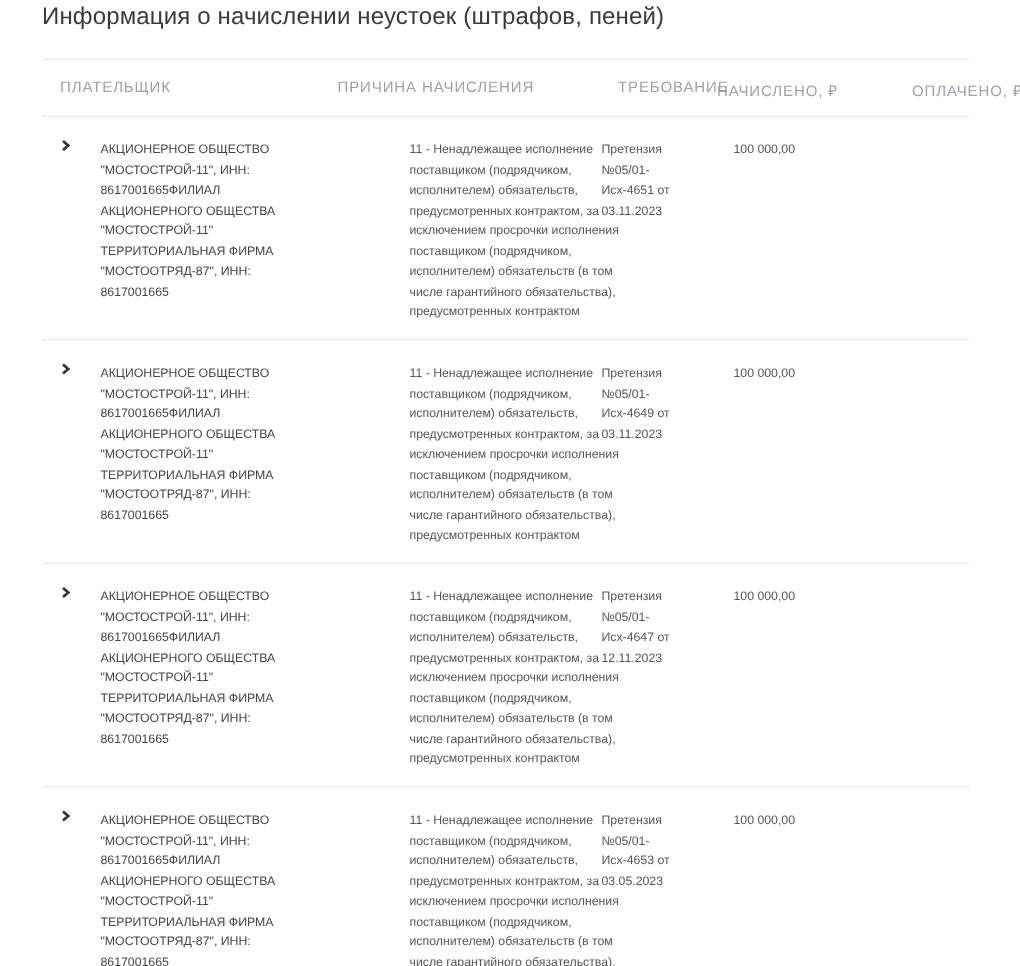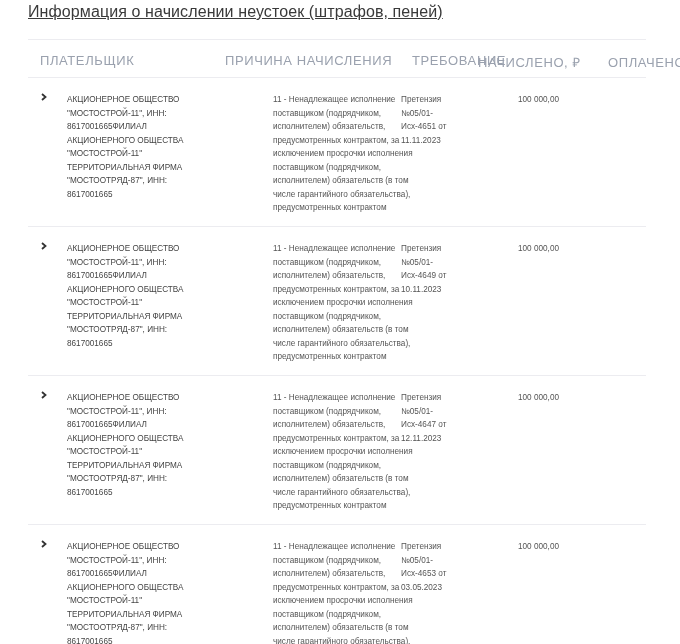--- a/index.html
+++ b/index.html
@@ -1,27 +1,27 @@
 <!DOCTYPE html>
 <html><head>
 <meta charset="utf-8">
 <style>
   html, body { margin: 0; padding: 0; background: #ffffff; }
   body { width: 680px; height: 644px; overflow: hidden; position: relative; font-family: "Liberation Sans", sans-serif; color: #333; }
-  .title { position: absolute; left: 28px; top: 3px; font-size: 16px; color: #3a3a3a; font-weight: normal; letter-spacing: 0.1px; text-decoration: underline; }
+  .title { position: absolute; left: 28px; top: 3px; font-size: 16px; color: #3a3a3a; font-weight: normal; letter-spacing: 0.1px; }
   .table { position: absolute; left: 28px; top: 39px; width: 618px; }
   .thead { height: 37px; border-top: 1px solid #ececf0; border-bottom: 1px solid #ececf0; position: relative; }
-  .th { position: absolute; top: 13px; font-size: 13px; color: #9aa1ae; letter-spacing: 0.6px; text-transform: uppercase; white-space: nowrap; }
+  .th { position: absolute; top: 13px; font-size: 10px; color: #9aa1ae; letter-spacing: 0.6px; text-transform: uppercase; white-space: nowrap; }
   .row { position: relative; border-bottom: 1px solid #ececf0; height: 148px; }
   .chev { position: absolute; left: 11px; top: 14px; width: 10px; height: 10px; }
   .cell { position: absolute; top: 15px; font-size: 8.2px; line-height: 13.5px; color: #444; }
   .payer { left: 39px; width: 130px; text-transform: none; }
   .reason { left: 197px; width: 160px; color: #555; margin-left: 48px; }
   .req { left: 373px; width: 60px; color: #555; }
-  .amount { left: 461px; width: 70px; text-align: right; color: #555; }
+  .amount { left: 461px; width: 70px; color: #555; }
   .paid { left: 545px; width: 70px; text-align: right; color: #555; }
 </style>
 </head>
 <body>
 
 <div class="title">Информация о начислении неустоек (штрафов, пеней)</div>
 
 <div class="table">
   <div class="thead">
     <span class="th" style="left:12px">ПЛАТЕЛЬЩИК</span>
@@ -30,32 +30,32 @@
     <span class="th" style="left:450px">НАЧИСЛЕНО, ₽</span>
     <span class="th" style="left:580px">ОПЛАЧЕНО, ₽</span>
   </div>
 
   <div class="row">
     <svg class="chev" viewBox="0 0 10 10">
         <path d="M3 2 L6.5 5 L3 8" fill="none" stroke="#333" stroke-width="1.8"></path>
       </svg>
     <div class="cell payer">АКЦИОНЕРНОЕ ОБЩЕСТВО "МОСТОСТРОЙ-11", ИНН: 8617001665ФИЛИАЛ АКЦИОНЕРНОГО ОБЩЕСТВА "МОСТОСТРОЙ-11" ТЕРРИТОРИАЛЬНАЯ ФИРМА "МОСТООТРЯД-87", ИНН: 8617001665</div>
     <div class="cell reason">11 - Ненадлежащее исполнение поставщиком (подрядчиком, исполнителем) обязательств, предусмотренных контрактом, за исключением просрочки исполнения поставщиком (подрядчиком, исполнителем) обязательств (в том числе гарантийного обязательства), предусмотренных контрактом</div>
-    <div class="cell req">Претензия №05/01-Исх-4651 от 11.11.2023</div>
+    <div class="cell req">Претензия №05/01-Исх-4651 от 03.11.2023</div>
     <div class="cell amount">100 000,00</div>
     <div class="cell paid"></div>
   </div>
 
   <div class="row">
     <svg class="chev" viewBox="0 0 10 10">
         <path d="M3 2 L6.5 5 L3 8" fill="none" stroke="#333" stroke-width="1.8"></path>
       </svg>
     <div class="cell payer">АКЦИОНЕРНОЕ ОБЩЕСТВО "МОСТОСТРОЙ-11", ИНН: 8617001665ФИЛИАЛ АКЦИОНЕРНОГО ОБЩЕСТВА "МОСТОСТРОЙ-11" ТЕРРИТОРИАЛЬНАЯ ФИРМА "МОСТООТРЯД-87", ИНН: 8617001665</div>
     <div class="cell reason">11 - Ненадлежащее исполнение поставщиком (подрядчиком, исполнителем) обязательств, предусмотренных контрактом, за исключением просрочки исполнения поставщиком (подрядчиком, исполнителем) обязательств (в том числе гарантийного обязательства), предусмотренных контрактом</div>
-    <div class="cell req">Претензия №05/01-Исх-4649 от 10.11.2023</div>
+    <div class="cell req">Претензия №05/01-Исх-4649 от 03.11.2023</div>
     <div class="cell amount">100 000,00</div>
     <div class="cell paid"></div>
   </div>
 
   <div class="row">
     <svg class="chev" viewBox="0 0 10 10">
         <path d="M3 2 L6.5 5 L3 8" fill="none" stroke="#333" stroke-width="1.8"></path>
       </svg>
     <div class="cell payer">АКЦИОНЕРНОЕ ОБЩЕСТВО "МОСТОСТРОЙ-11", ИНН: 8617001665ФИЛИАЛ АКЦИОНЕРНОГО ОБЩЕСТВА "МОСТОСТРОЙ-11" ТЕРРИТОРИАЛЬНАЯ ФИРМА "МОСТООТРЯД-87", ИНН: 8617001665</div>
     <div class="cell reason">11 - Ненадлежащее исполнение поставщиком (подрядчиком, исполнителем) обязательств, предусмотренных контрактом, за исключением просрочки исполнения поставщиком (подрядчиком, исполнителем) обязательств (в том числе гарантийного обязательства), предусмотренных контрактом</div>

